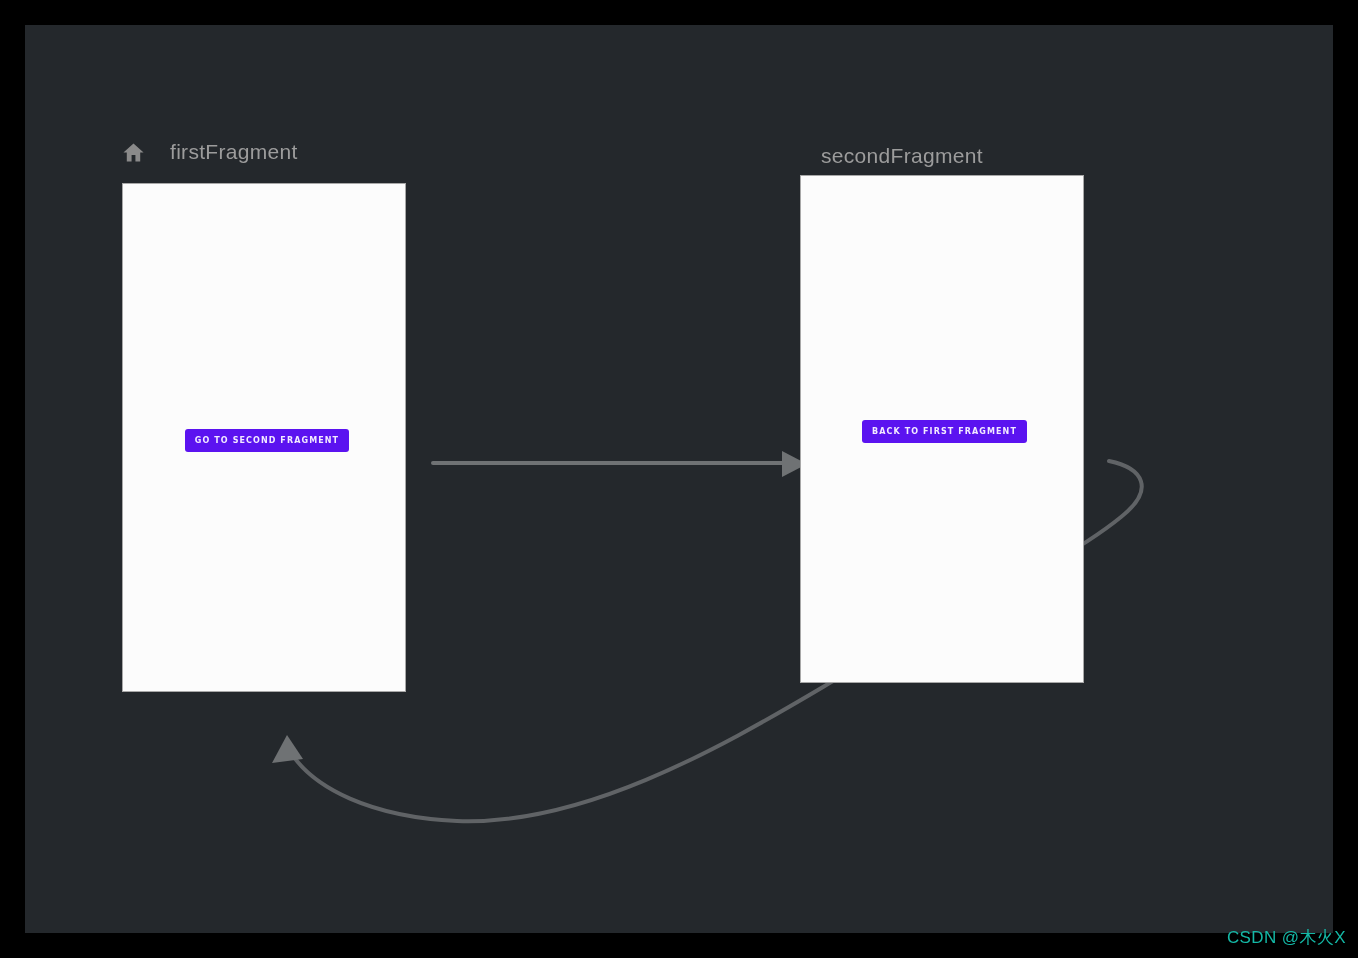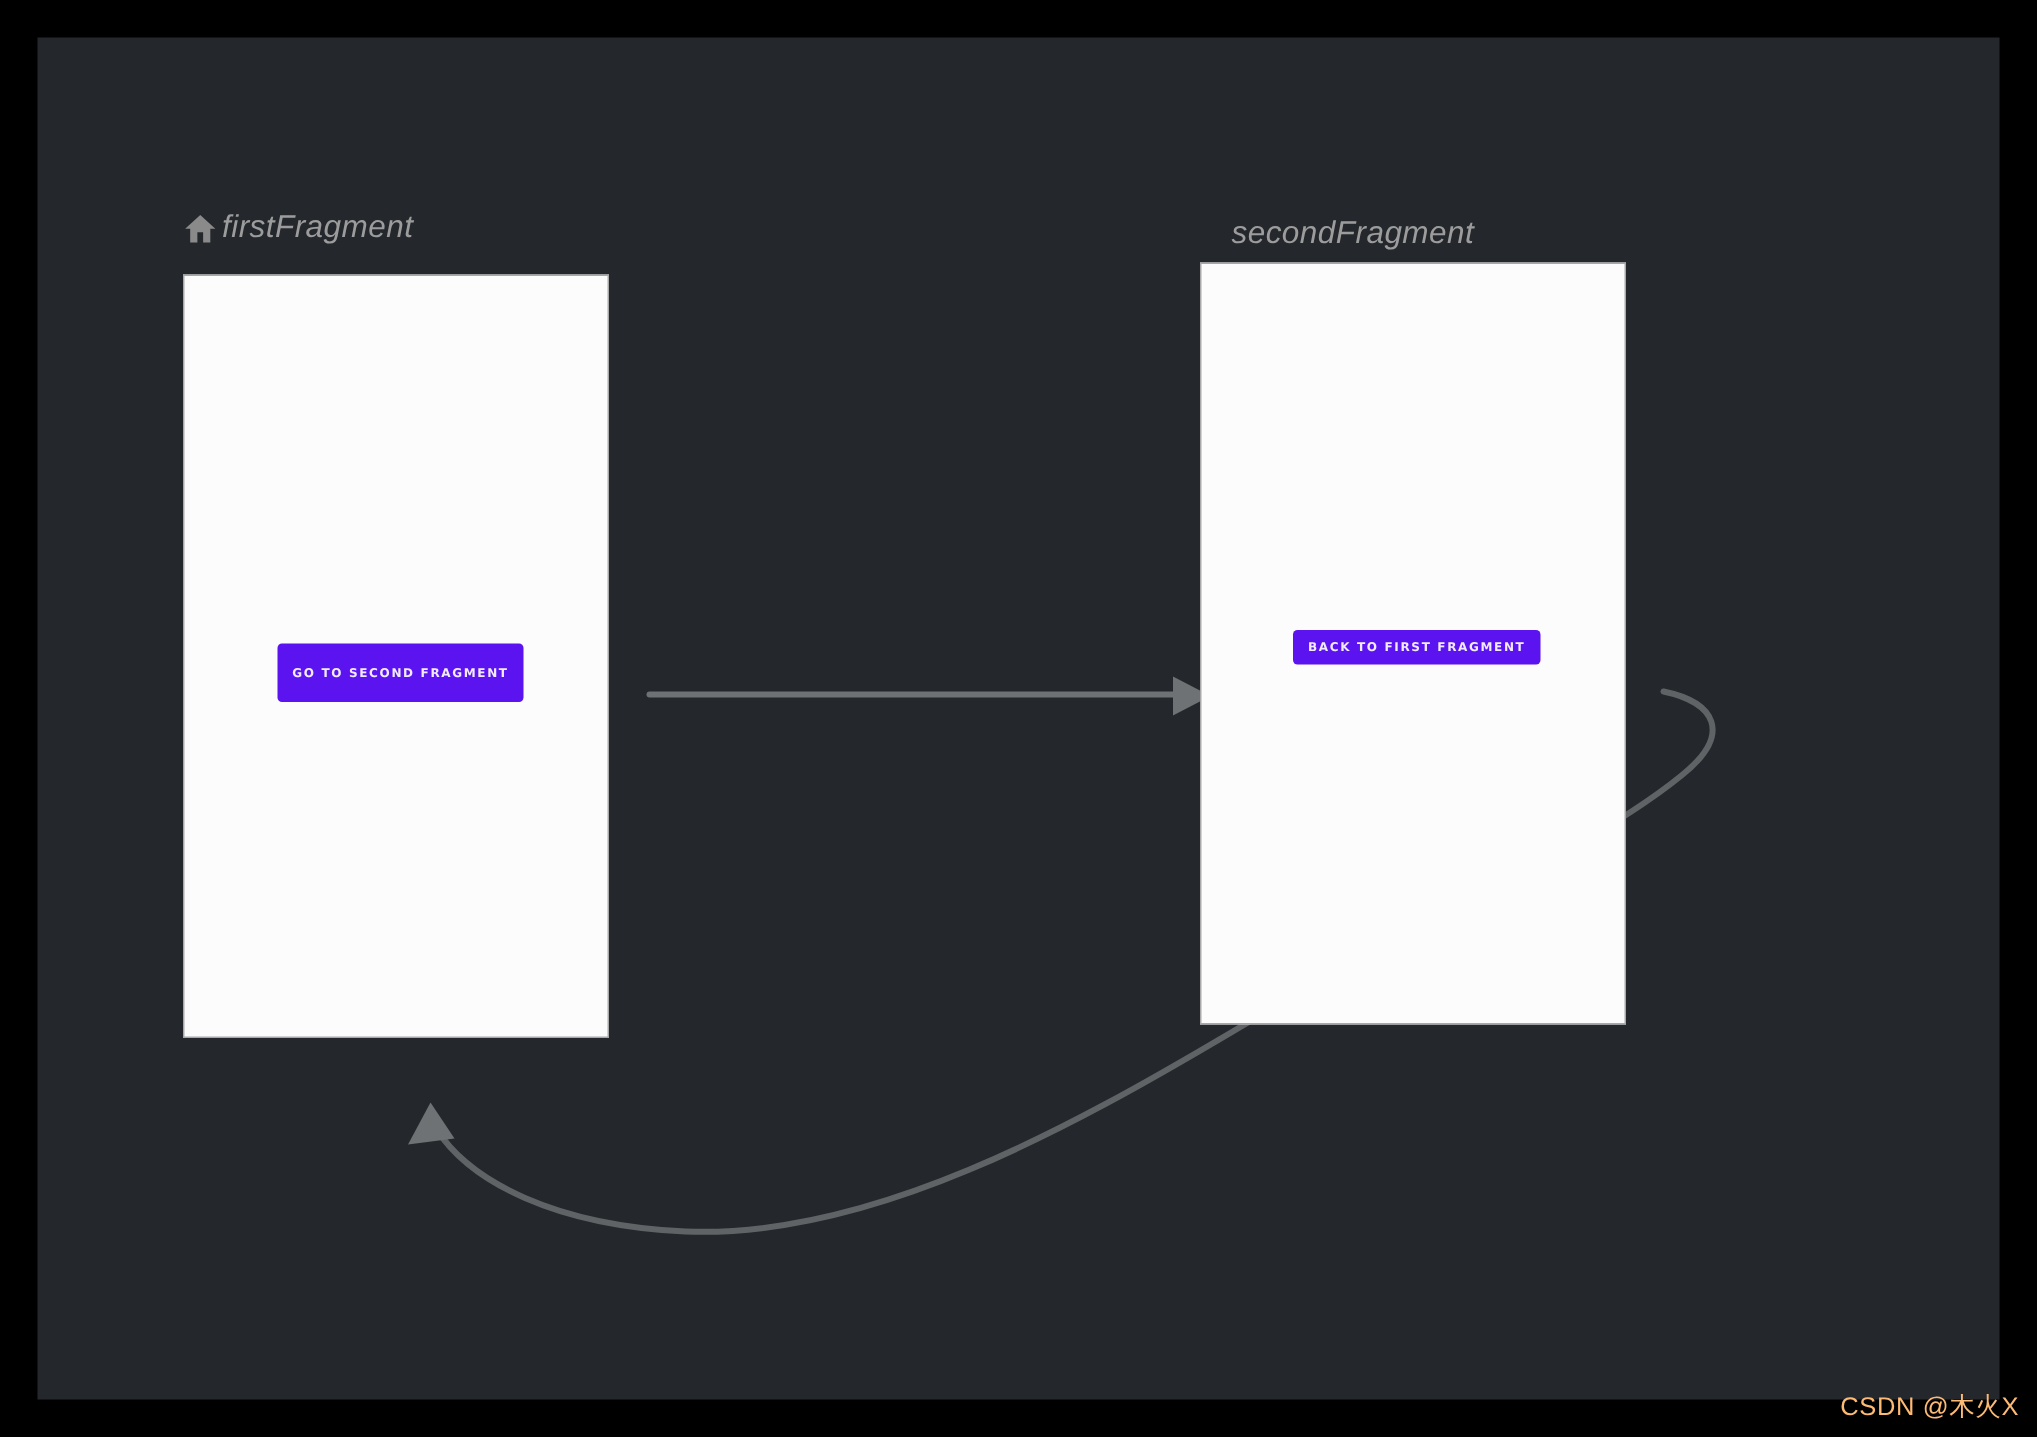--- a/index.html
+++ b/index.html
@@ -22,26 +22,25 @@
     position: absolute;
     left: 0; top: 0;
     width: 1358px; height: 958px;
     z-index: 1;
     pointer-events: none;
   }
   .fragment-header {
     position: absolute;
     display: flex;
     align-items: center;
-    gap: 3px;
+    gap: 25px;
     z-index: 3;
     color: #9c9c9c;
     font-size: 21px;
     letter-spacing: 0.3px;
-    font-style: italic;
   }
   .fragment-header .home-ic { display: inline-flex; }
   .fragment-card {
     position: absolute;
     background: #fcfcfc;
     border: 1px solid #a8a8a8;
     box-sizing: border-box;
     z-index: 2;
   }
   .nav-button {
@@ -58,21 +57,21 @@
     line-height: 23px;
     white-space: nowrap;
     padding: 0;
     cursor: pointer;
   }
   .watermark {
     position: absolute;
     right: 12px;
     top: 926px;
     z-index: 4;
-    color: #fdba74;
+    color: #14b8a6;
     font-size: 17px;
     letter-spacing: 0.4px;
   }
 </style>
 </head>
 <body>
 
 <div class="graph-panel">
 
   <svg class="arrow-layer" viewBox="0 0 1358 958" xmlns="http://www.w3.org/2000/svg">
@@ -94,21 +93,21 @@
 
   <div class="fragment-header" style="left:97px; top:115px;">
     <span class="home-ic">
       <svg width="23" height="23" viewBox="0 0 24 24">
         <path d="M12 2.5 L1.5 12 H5 V21.5 H10 V14.5 H14 V21.5 H19 V12 H22.5 Z" fill="#8a8a8a"></path>
       </svg>
     </span>
     <span>firstFragment</span>
   </div>
   <div class="fragment-card" style="left:97px; top:158px; width:284px; height:509px;">
-    <button class="nav-button" style="left:62px; top:245px; width:164px; height:39px;">GO TO SECOND FRAGMENT</button>
+    <button class="nav-button" style="left:62px; top:245px; width:164px; height:23px;">GO TO SECOND FRAGMENT</button>
   </div>
 
   <div class="fragment-header" style="left:775px; top:119px;margin-left:21px;">
     <span>secondFragment</span>
   </div>
   <div class="fragment-card" style="left:775px; top:150px; width:284px; height:508px;">
     <button class="nav-button" style="left:61px; top:244px; width:165px; height:23px;">BACK TO FIRST FRAGMENT</button>
   </div>
 
 </div>

